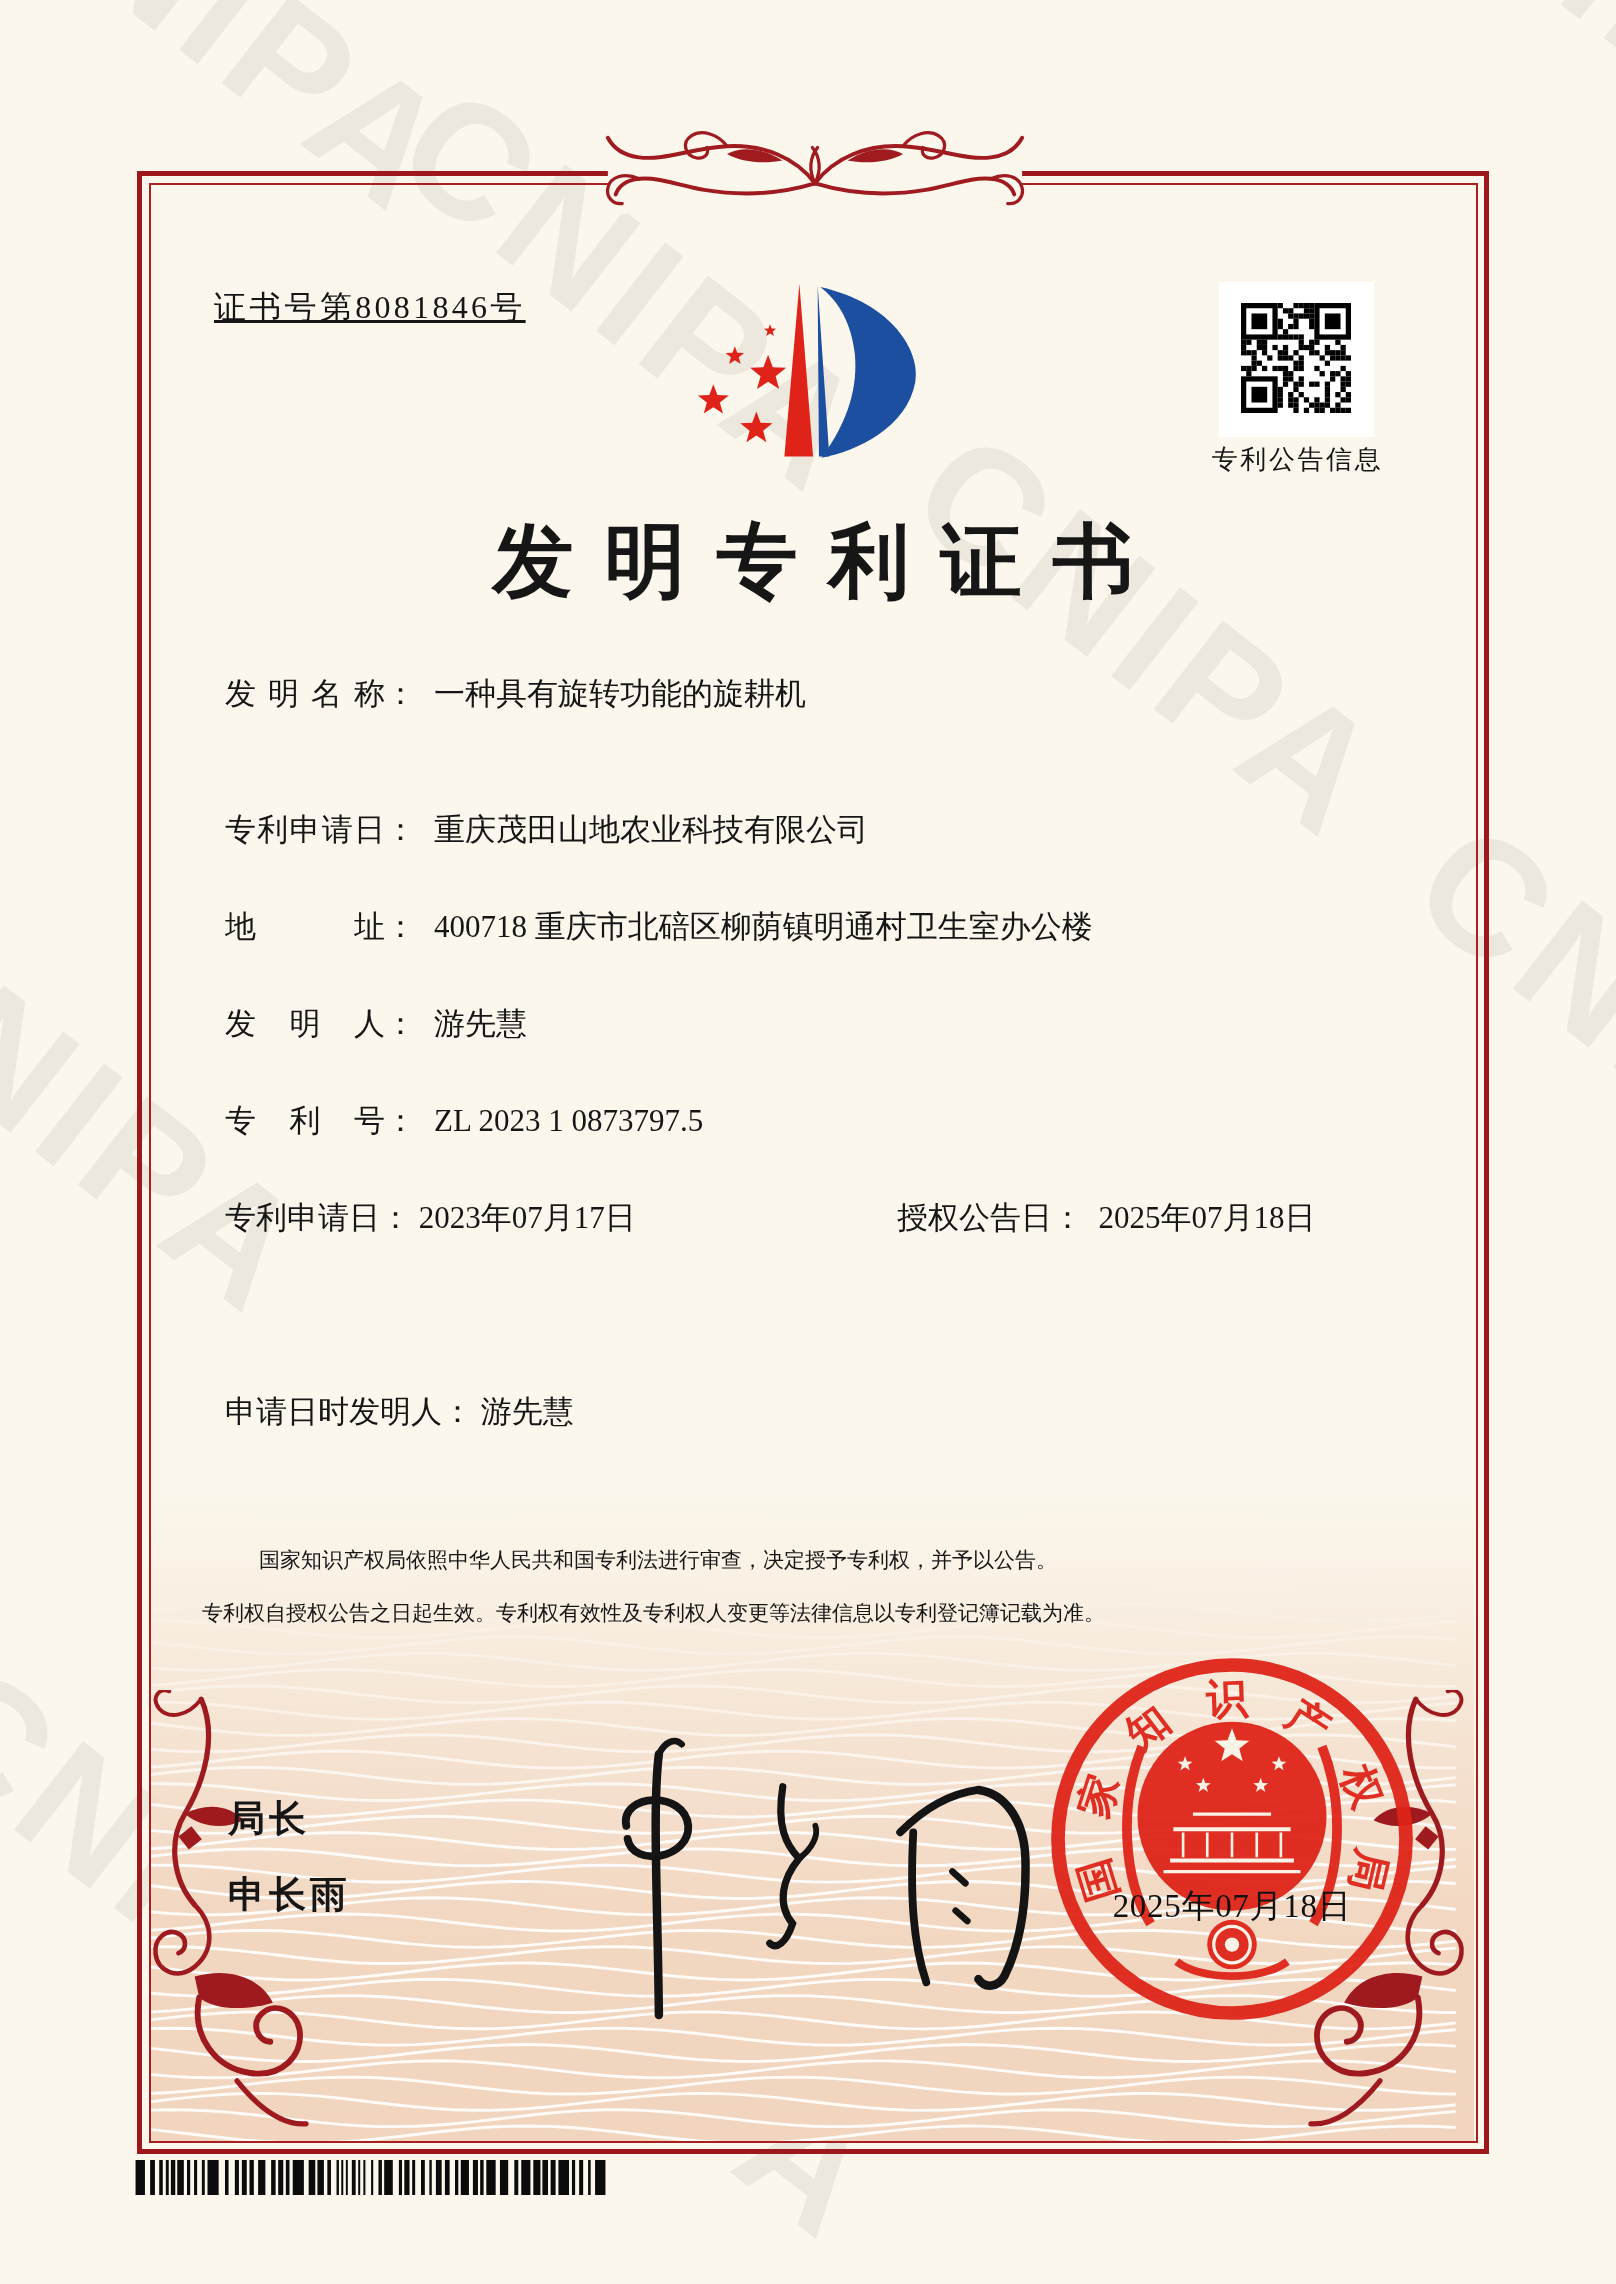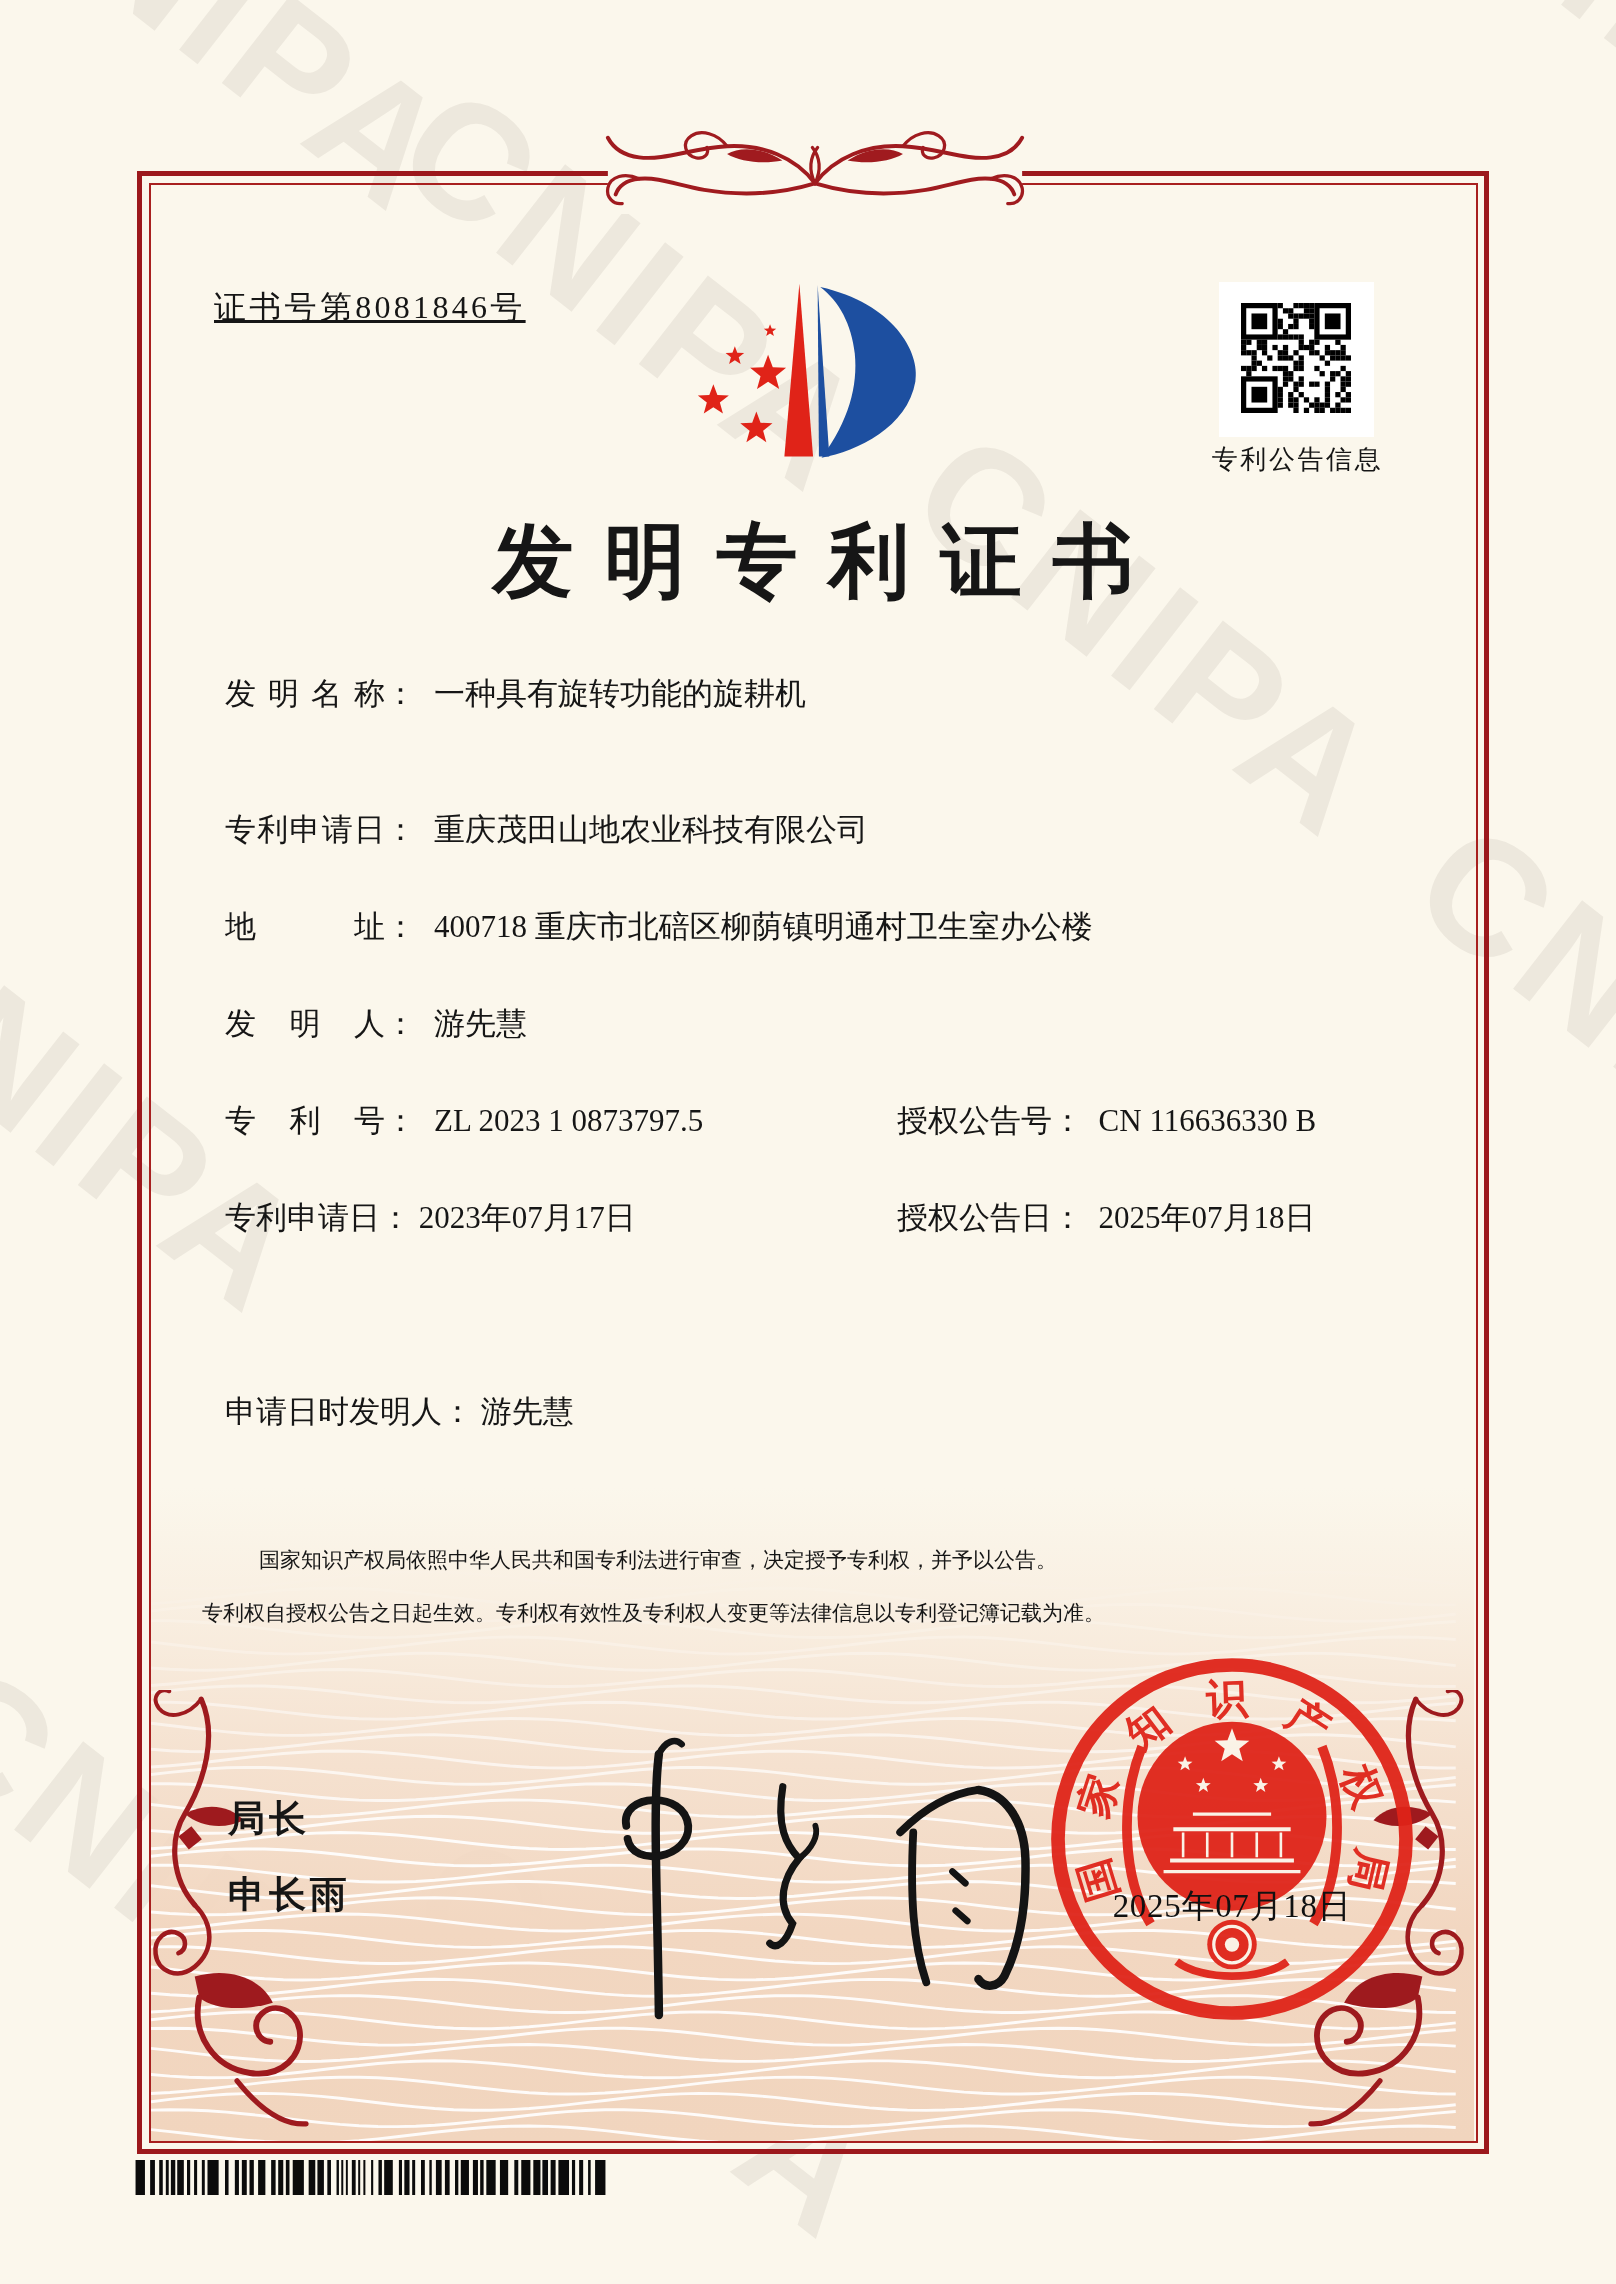--- a/index.html
+++ b/index.html
@@ -316,23 +316,20 @@
     <span class="flabel j">专利申请日</span><span>：</span><span class="fval">重庆茂田山地农业科技有限公司</span>
   </div>
   <div class="row" style="top:906px">
     <span class="flabel j">地址</span><span>：</span><span class="fval">400718 重庆市北碚区柳荫镇明通村卫生室办公楼</span>
   </div>
   <div class="row" style="top:1003px">
     <span class="flabel j">发明人</span><span>：</span><span class="fval">游先慧</span>
   </div>
   <div class="row" style="top:1100px">
     <span class="flabel j">专利号</span><span>：</span><span class="fval">ZL 2023 1 0873797.5</span>
-    <span class="rgroup">
-      <span class="flabel">授权公告号</span><span>：</span><span class="fval">CN 116636330 B</span>
-    </span>
   </div>
   <div class="row" style="top:1197px">
     <span class="flabel">专利申请日</span><span>：</span><span class="fval tight">2023年07月17日</span>
     <span class="rgroup">
       <span class="flabel">授权公告日</span><span>：</span><span class="fval">2025年07月18日</span>
     </span>
   </div>
   <div class="row" style="top:1391px">
     <span class="flabel">申请日时发明人</span><span>：</span><span class="fval tight">游先慧</span>
   </div>

